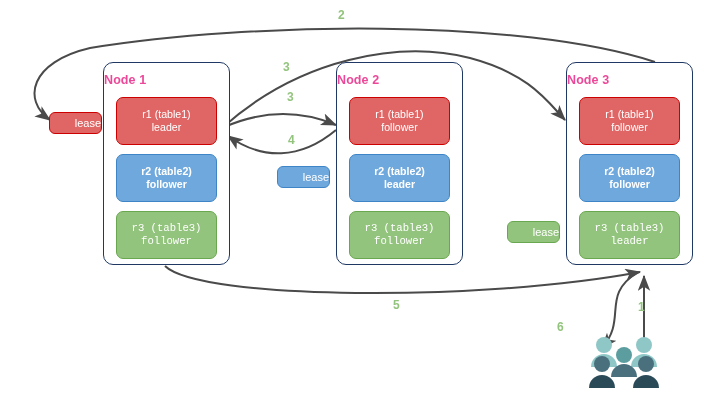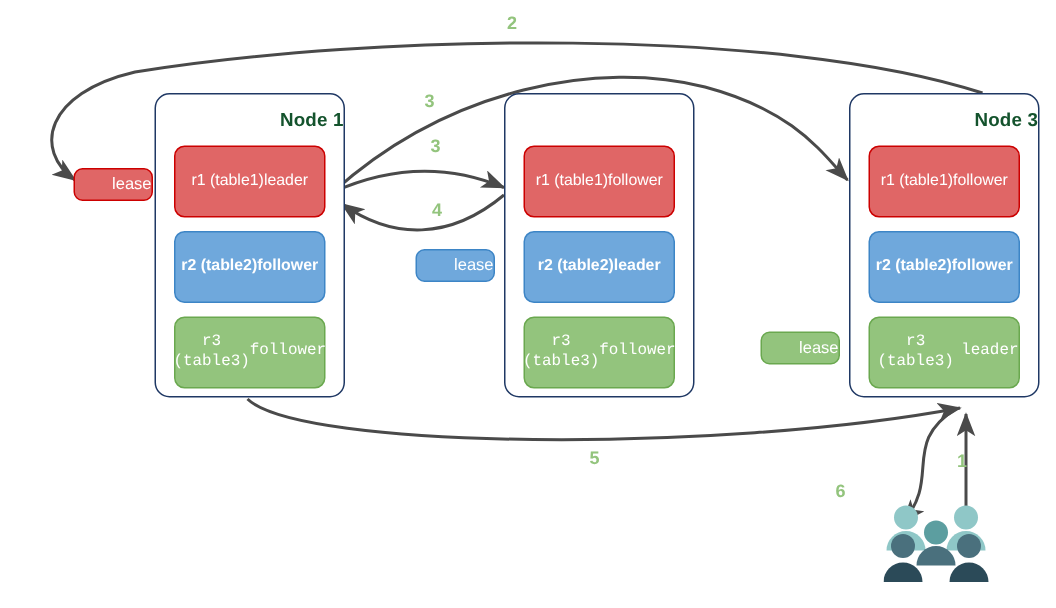--- a/index.html
+++ b/index.html
@@ -29,35 +29,35 @@
     border: 1.4px solid #1f3864;
     border-radius: 10px;
     background: #ffffff;
     z-index: 2;
   }
   .node-title {
     position: absolute;
     top: 10px;
     left: 0;
     right: 0;
-    text-align: right;
+    text-align: left;
     font-size: 12.5px;
     font-weight: bold;
-    color: #14532d;
+    color: #ec4899;
     letter-spacing: 0.1px;
   }
   .replica {
     position: absolute;
     left: 12px;
     right: 12px;
     height: 48px;
     box-sizing: border-box;
     border-radius: 7px;
     display: flex;
-    flex-direction: row;
+    flex-direction: column;
     align-items: center;
     justify-content: center;
     color: #ffffff;
     font-size: 10.6px;
     line-height: 13.5px;
     text-align: center;
   }
   .replica .r-line { display: block; }
   .rep-red   { background: #e06666; border: 1.5px solid #cc0000; }
   .rep-blue  { background: #6fa8dc; border: 1.5px solid #3d85c6; font-weight: bold; }
@@ -144,20 +144,21 @@
       <span class="r-line">r2 (table2)</span>
       <span class="r-line">follower</span>
     </div>
     <div class="replica rep-green" style="top:148px;">
       <span class="r-line">r3 (table3)</span>
       <span class="r-line">follower</span>
     </div>
   </div>
 
   <div class="node-box" style="left:336px; top:62px; width:127px; height:203px;">
+    <div class="node-title">Node 2</div>
     <div class="replica rep-red" style="top:34px;">
       <span class="r-line">r1 (table1)</span>
       <span class="r-line">follower</span>
     </div>
     <div class="replica rep-blue" style="top:91px;">
       <span class="r-line">r2 (table2)</span>
       <span class="r-line">leader</span>
     </div>
     <div class="replica rep-green" style="top:148px;">
       <span class="r-line">r3 (table3)</span>

